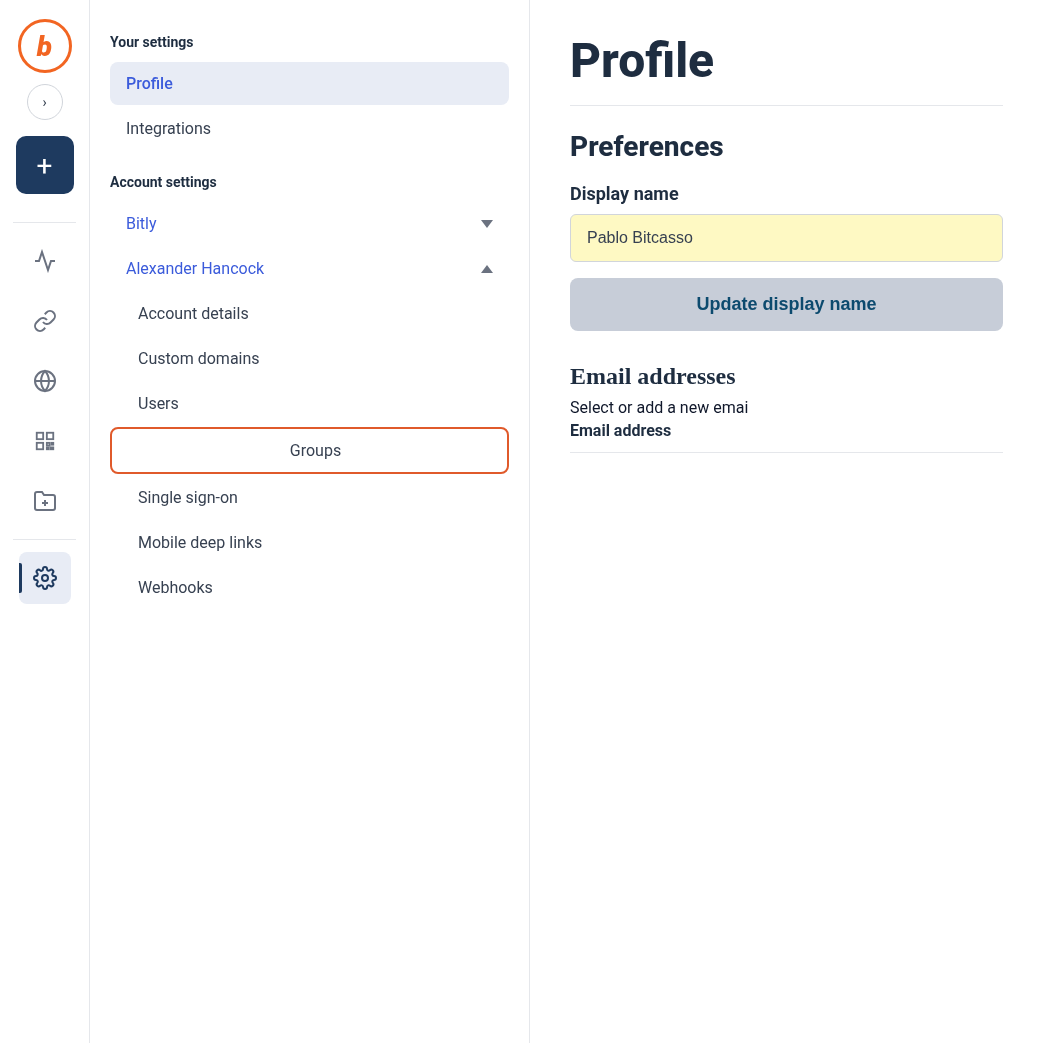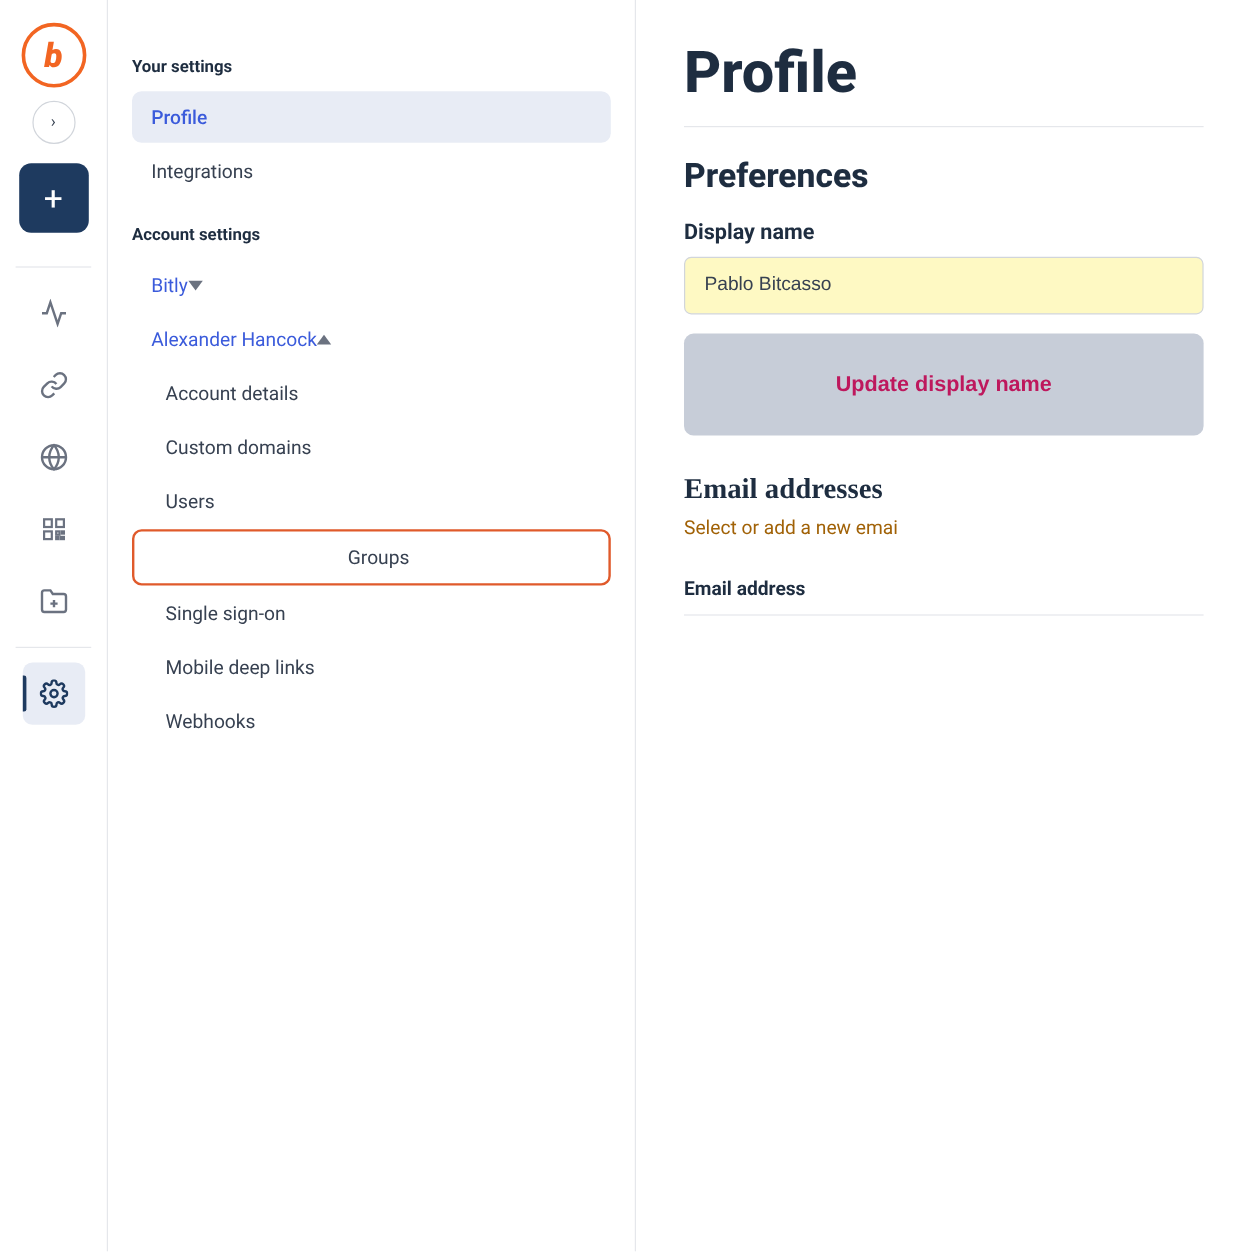--- a/index.html
+++ b/index.html
@@ -115,21 +115,21 @@
       width: 3px;
       height: 30px;
       background: #1e3a5f;
       border-radius: 0 2px 2px 0;
     }
 
     
     .settings-sidebar {
       width: 440px;
       border-right: 1px solid #e5e7eb;
-      padding: 40px 20px;
+      padding: 26px 20px;
       overflow-y: auto;
     }
 
     .section-label {
       font-size: 14px;
       font-weight: 700;
       color: #1e2d40;
       margin-bottom: 12px;
       margin-top: 8px;
     }
@@ -147,20 +147,21 @@
 
     .nav-item.active {
       background: #e8ecf5;
       color: #3b5bdb;
       font-weight: 500;
     }
 
     .nav-item-group {
       display: flex;
       align-items: center;
+      justify-content: space-between;
       padding: 12px 16px;
       cursor: pointer;
       font-size: 16px;
       color: #3b5bdb;
       border-radius: 8px;
       margin-bottom: 2px;
     }
 
     .triangle-down {
       width: 0;
@@ -237,43 +238,43 @@
       border-radius: 6px;
       font-size: 16px;
       color: #374151;
       background: #fef9c3;
       margin-bottom: 16px;
       outline: none;
     }
 
     .btn-update {
       width: 100%;
-      padding: 32px;
+      padding: 16px;
       background: #c7cdd8;
-      color: #be185d;
+      color: #0c4a6e;
       border: none;
       border-radius: 8px;
       font-size: 18px;
       font-weight: 600;
       cursor: not-allowed;
       margin-bottom: 32px;
     }
 
     .email-section-title {
       font-size: 24px;
       font-weight: 800;
       color: #1e2d40;
       margin-bottom: 8px;
       font-family: Liberation Serif, serif;
     }
 
     .email-desc {
       font-size: 16px;
-      color: #a16207;
-      margin-bottom: 32px;
+      color: #0f172a;
+      margin-bottom: 4px;
     }
 
     .email-field-label {
       font-size: 16px;
       font-weight: 700;
       color: #1e2d40;
       margin-bottom: 8px;
       padding-bottom: 12px;
       border-bottom: 1px solid #e5e7eb;
     }

